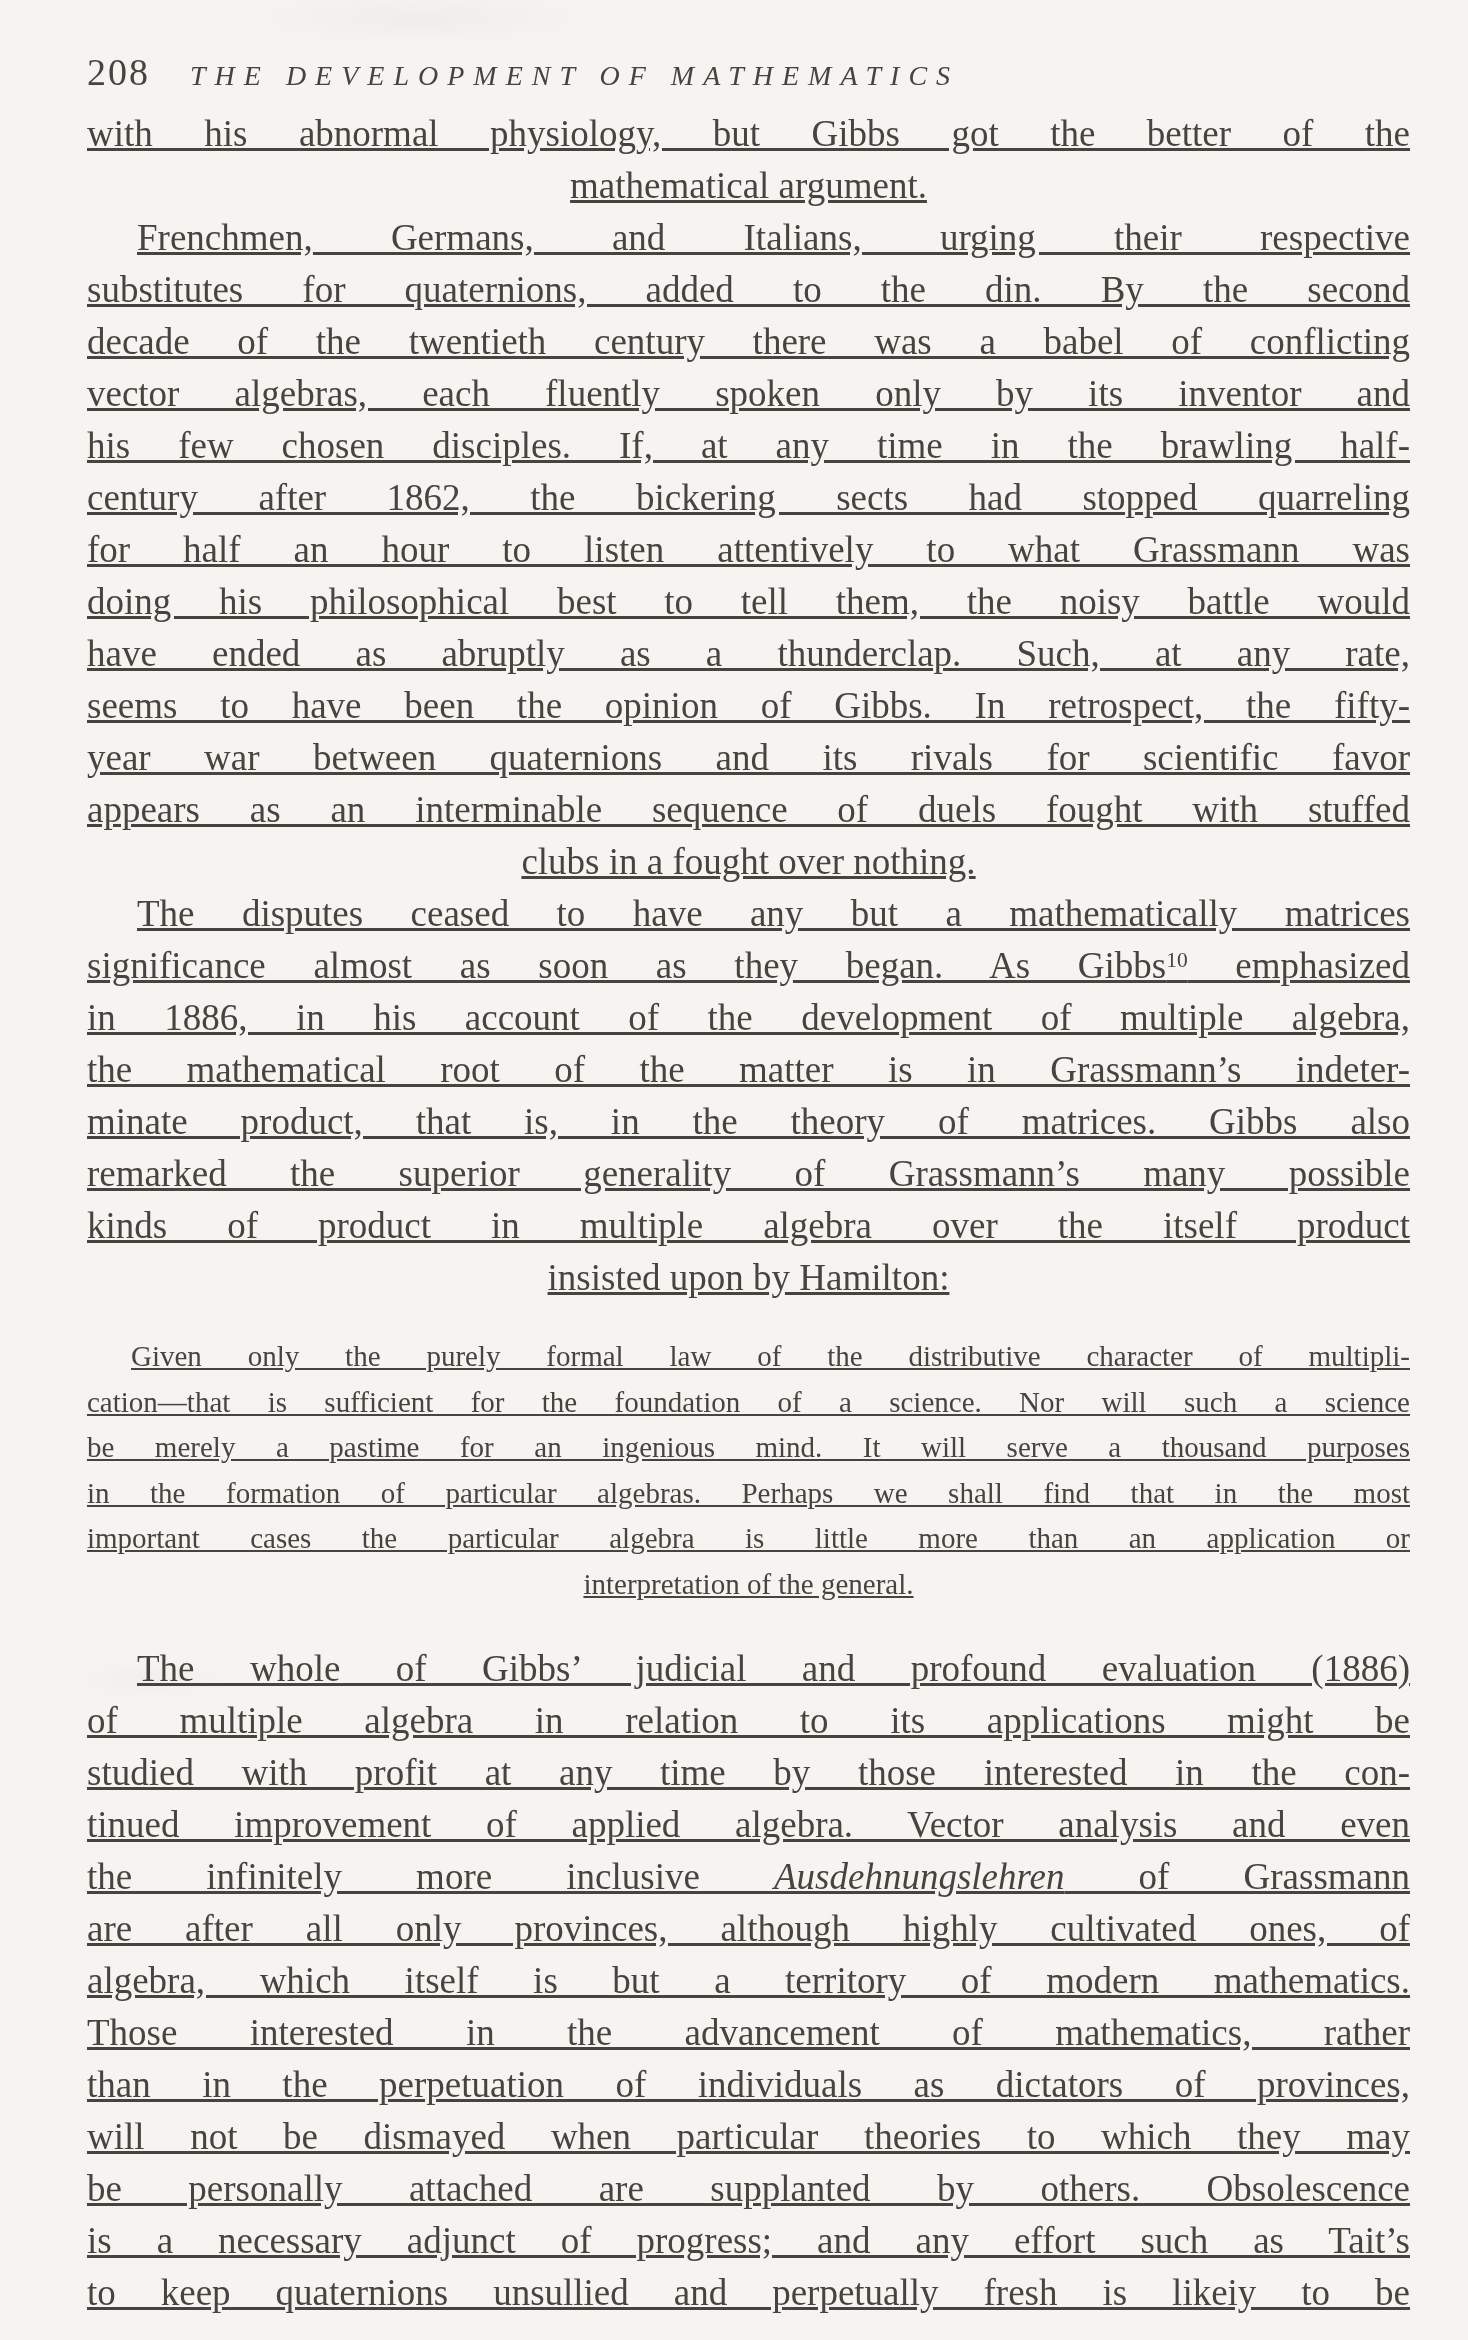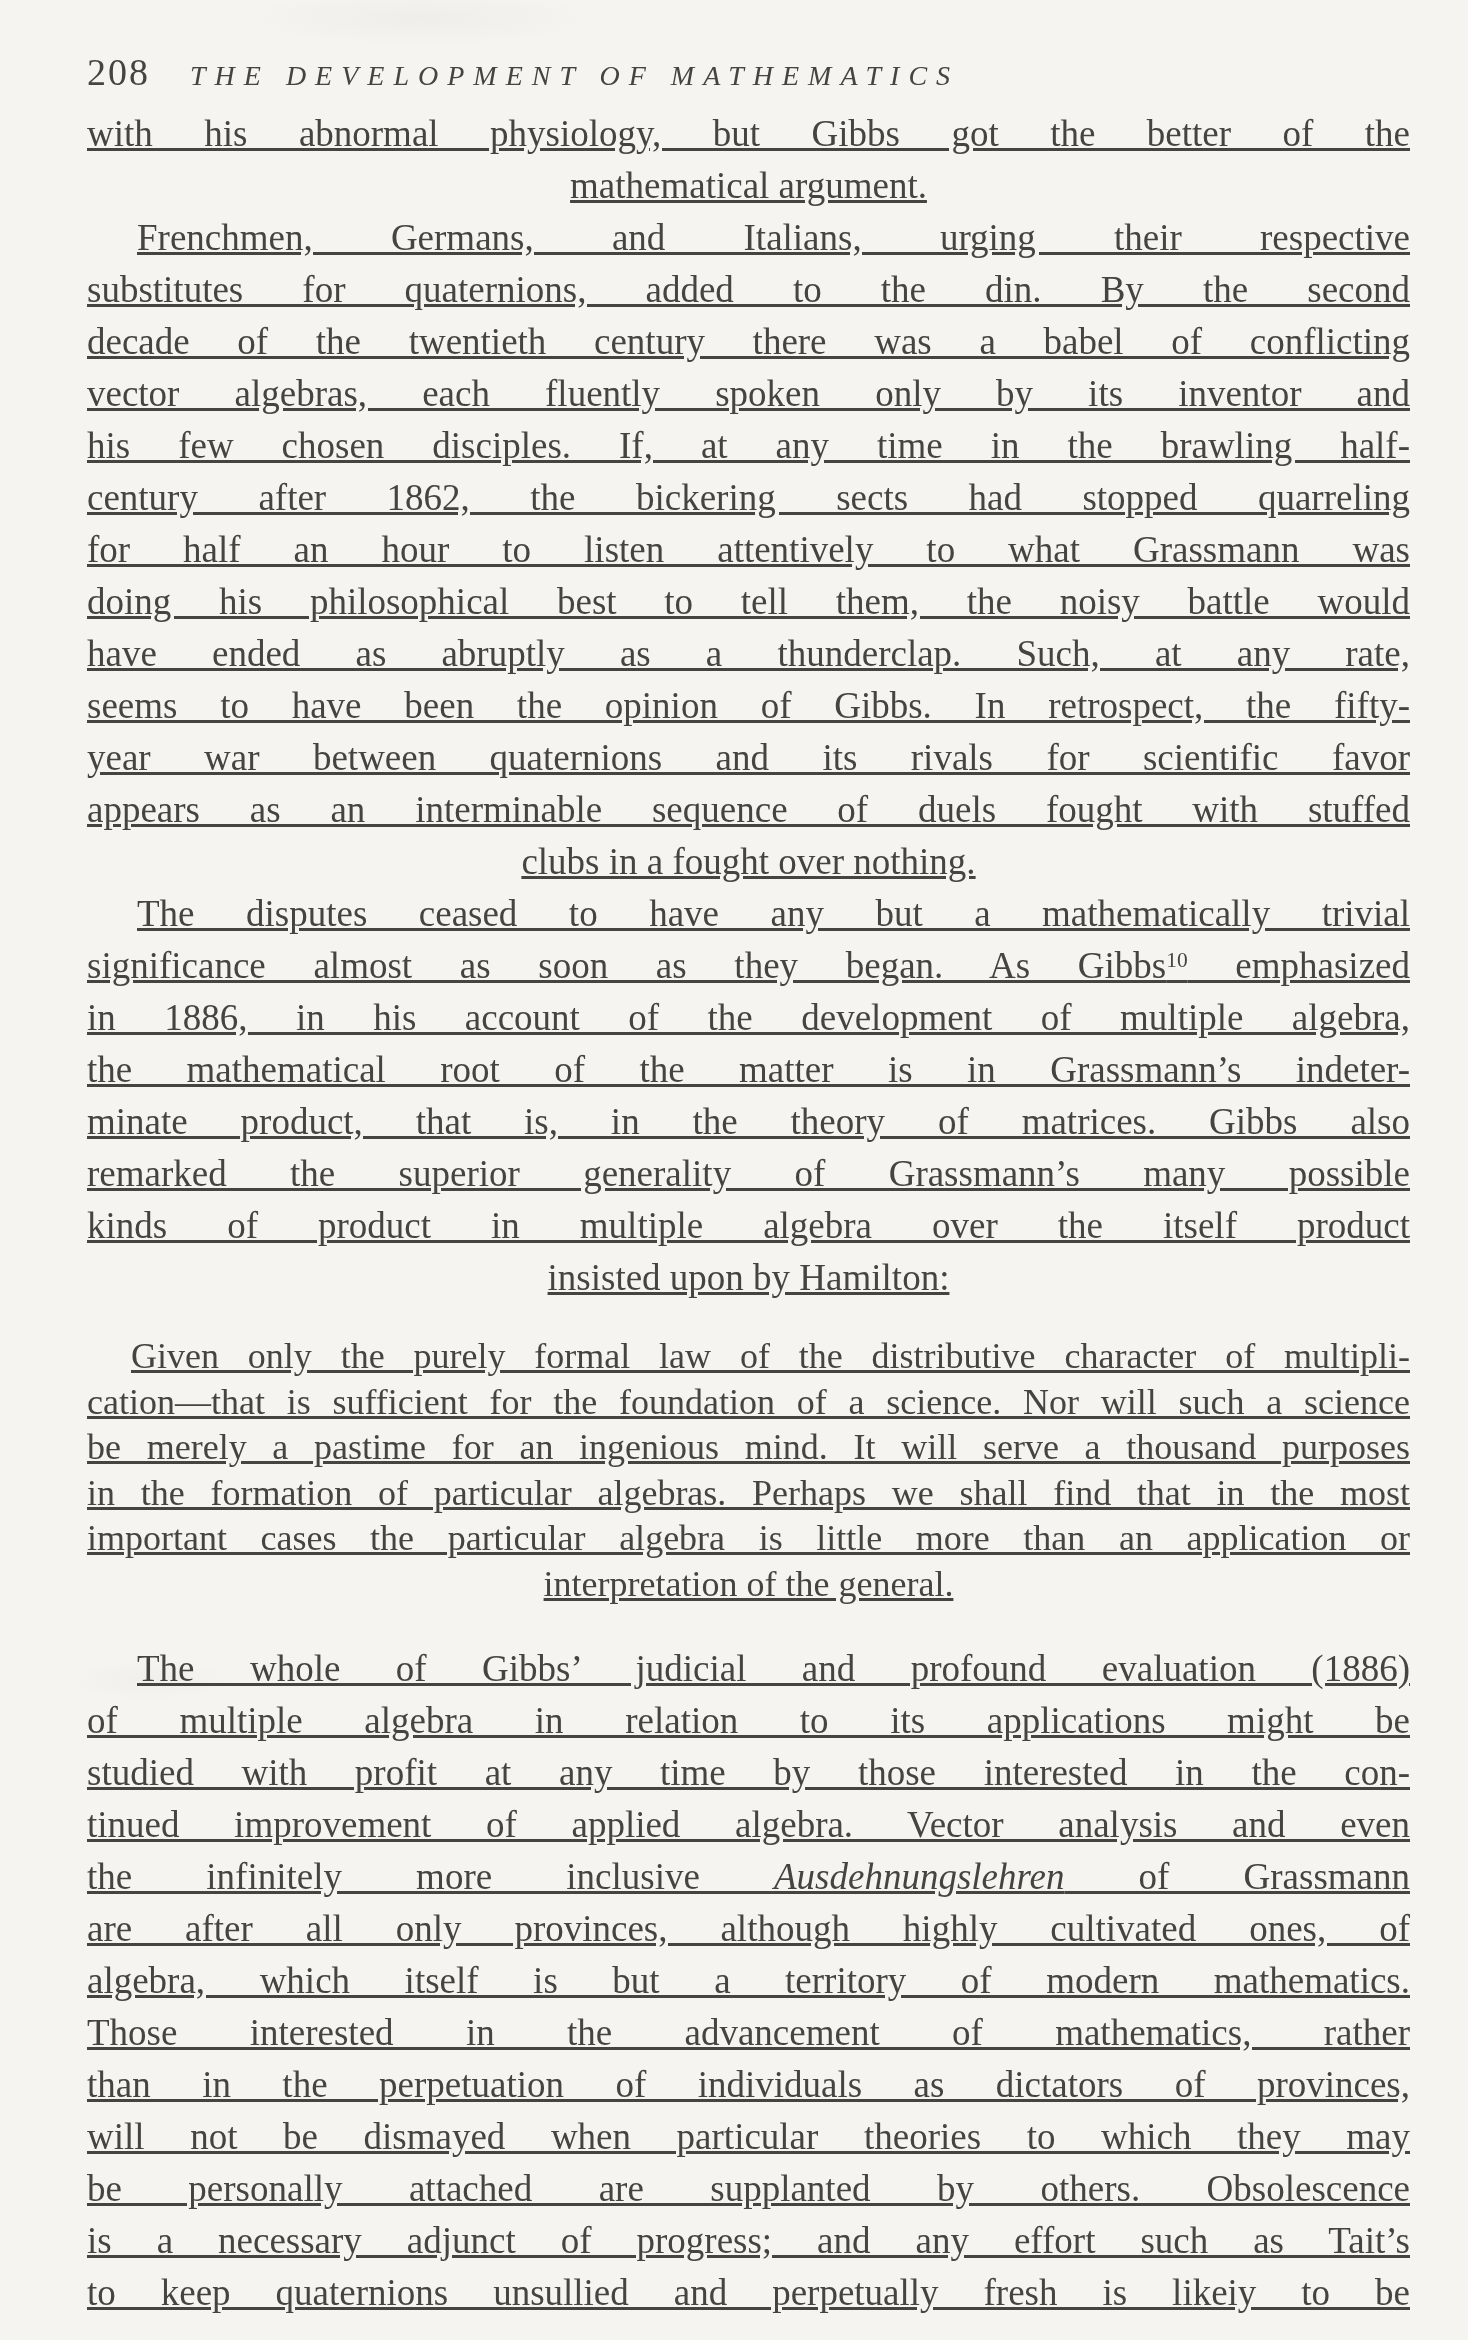--- a/index.html
+++ b/index.html
@@ -69,21 +69,21 @@
     content: none;
   }
   .line.indent {
     text-indent: 50px;
   }
   .block.quote {
     margin-top: 30px;
     margin-bottom: 36px;
   }
   .block.quote .line {
-    font-size: 36px;
+    font-size: 29px;
     line-height: 45.5px;
     height: 45.5px;
   }
   .block.quote .line.indent {
     text-indent: 44px;
   }
   sup {
     font-size: 58%;
     line-height: 0;
     vertical-align: baseline;
@@ -117,21 +117,21 @@
           <div class="line">century after 1862, the bickering sects had stopped quarreling</div>
           <div class="line">for half an hour to listen attentively to what Grassmann was</div>
           <div class="line">doing his philosophical best to tell them, the noisy battle would</div>
           <div class="line">have ended as abruptly as a thunderclap. Such, at any rate,</div>
           <div class="line">seems to have been the opinion of Gibbs. In retrospect, the fifty-</div>
           <div class="line">year war between quaternions and its rivals for scientific favor</div>
           <div class="line">appears as an interminable sequence of duels fought with stuffed</div>
           <div class="line last">clubs in a fought over nothing.</div>
         </div>
         <div class="block para">
-          <div class="line indent">The disputes ceased to have any but a mathematically trivial</div>
+          <div class="line indent">The disputes ceased to have any but a mathematically matrices</div>
           <div class="line">significance almost as soon as they began. As Gibbs<sup>10</sup> emphasized</div>
           <div class="line">in 1886, in his account of the development of multiple algebra,</div>
           <div class="line">the mathematical root of the matter is in Grassmann’s indeter-</div>
           <div class="line">minate product, that is, in the theory of matrices. Gibbs also</div>
           <div class="line">remarked the superior generality of Grassmann’s many possible</div>
           <div class="line">kinds of product in multiple algebra over the itself product</div>
           <div class="line last">insisted upon by Hamilton:</div>
         </div>
         <div class="block quote">
           <div class="line indent">Given only the purely formal law of the distributive character of multipli-</div>

